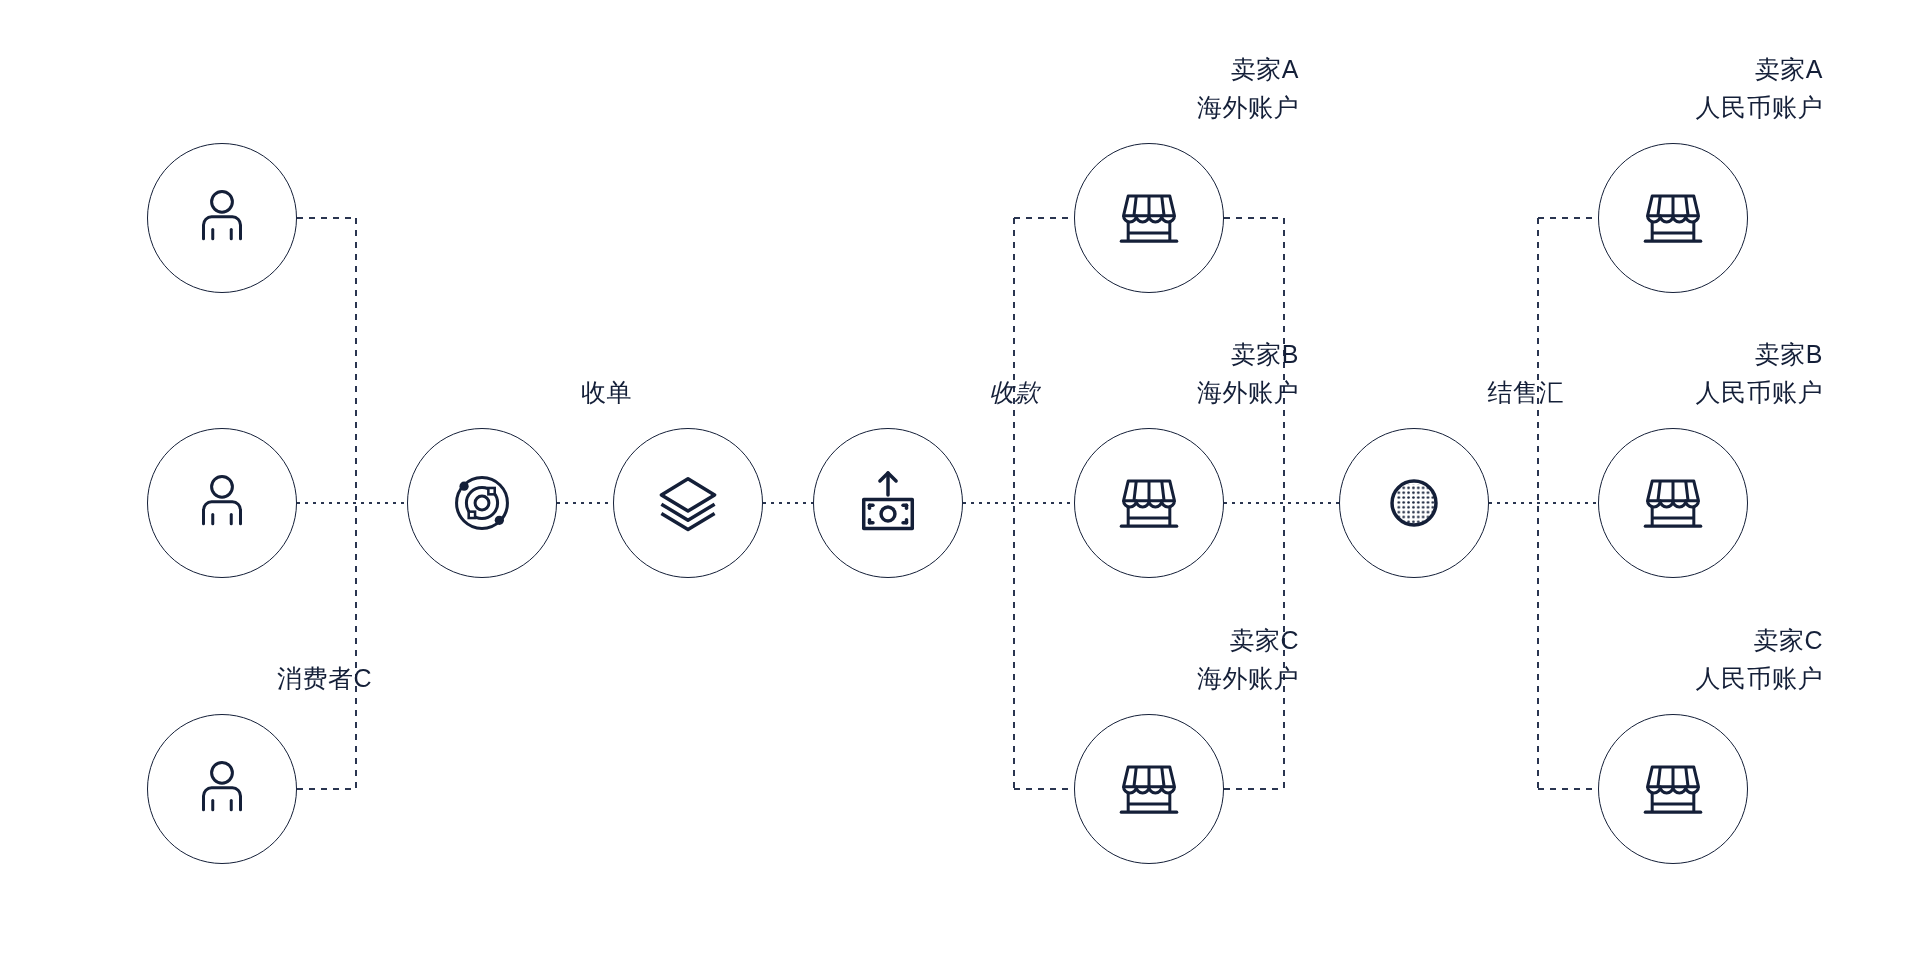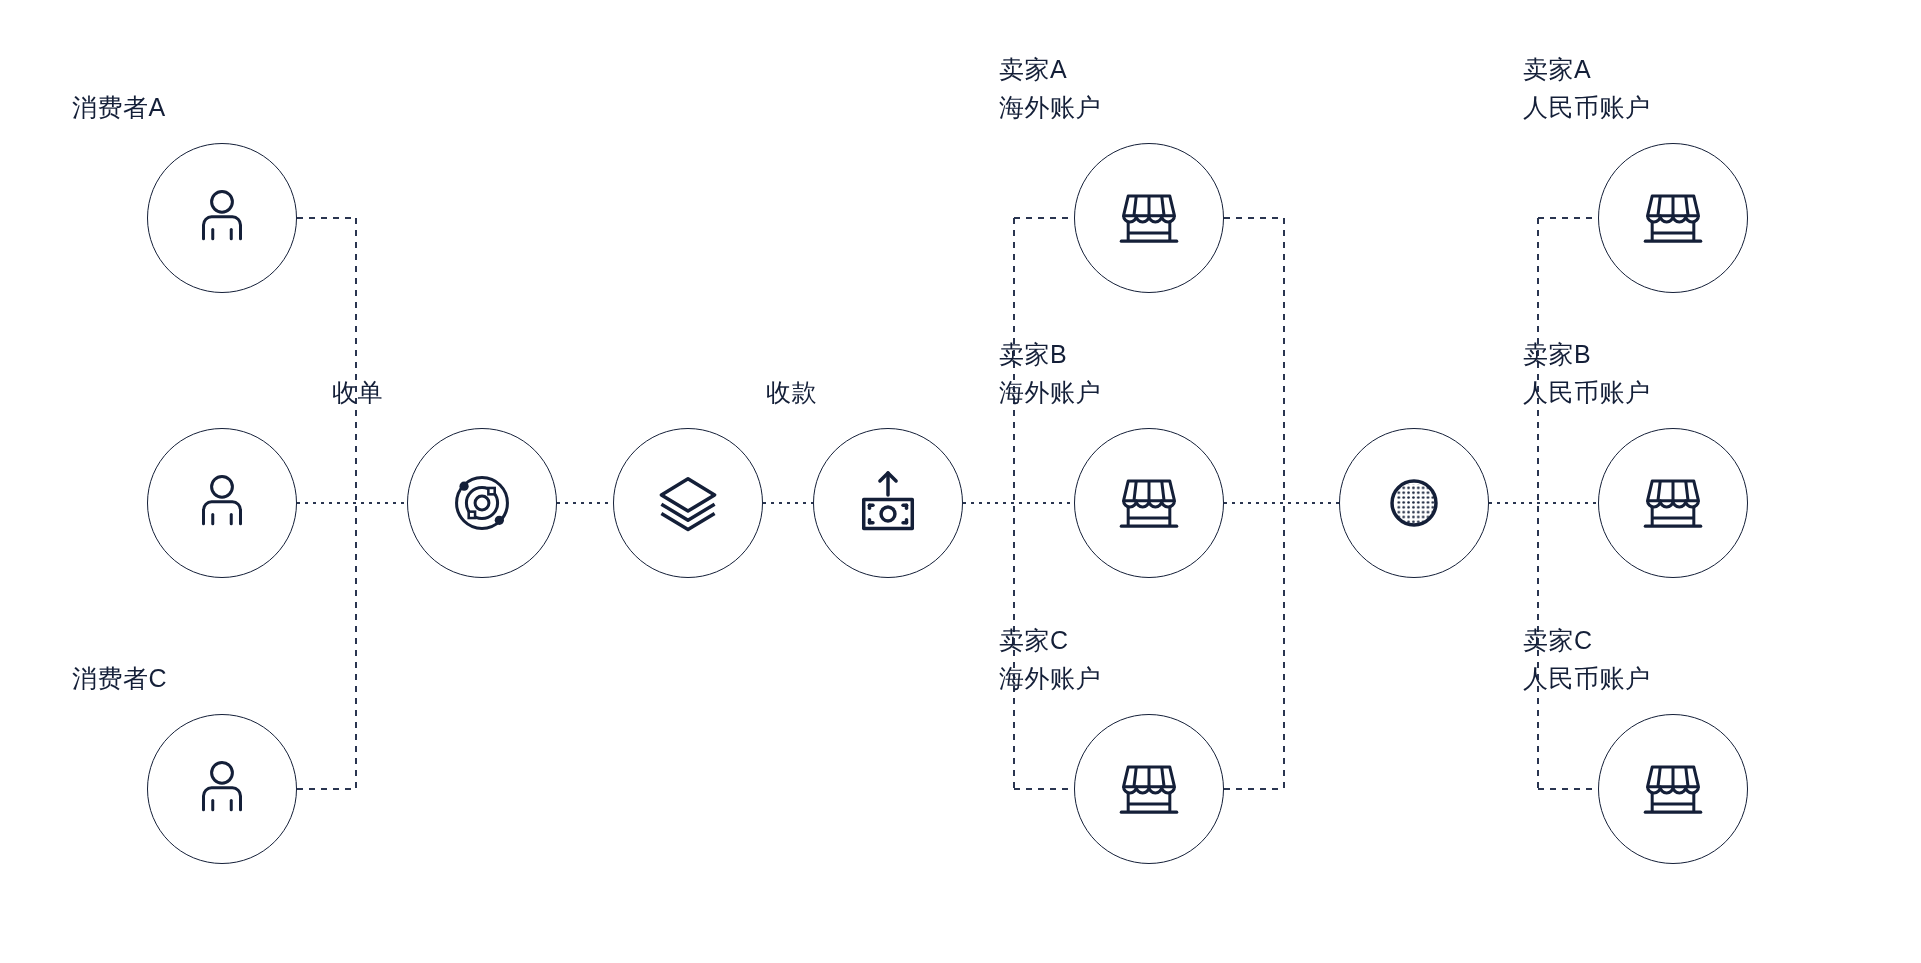--- a/index.html
+++ b/index.html
@@ -39,21 +39,21 @@
     justify-content: center;
   }
   .node-icon {
     width: 74px;
     height: 74px;
     display: block;
   }
   .node-label {
     position: absolute;
     width: 300px;
-    text-align: left;
+    text-align: right;
     color: #141f38;
     font-size: 25px;
     line-height: 38px;
     letter-spacing: 0.5px;
     font-weight: 400;
     white-space: pre-line;
     pointer-events: none;
   }
 </style>
 </head>
@@ -112,30 +112,30 @@
         <path d="M1538 218 V789" stroke-dasharray="6 6"></path>
 
         <path d="M1538 218 H1598" stroke-dasharray="6 6"></path>
 
         <path d="M1538 789 H1598" stroke-dasharray="6 6"></path>
       </g>
 
     </g>
   </svg>
 
-  <div class="node-label" style="left:72px; top:88px;">消费者A</div>
   <div class="node-label" style="left:332px; top:373px;">收单</div>
   <div class="node-label" style="left:72px; top:659px;">消费者C</div>
-  <div class="node-label" style="left:766px; top:373px;">收款</div>
+  <div class="node-label" style="left:740px; top:373px;font-style:italic;">收款</div>
   <div class="node-label" style="left:999px; top:50px;">卖家A
 海外账户</div>
   <div class="node-label" style="left:999px; top:335px;">卖家B
 海外账户</div>
   <div class="node-label" style="left:999px; top:621px;">卖家C
 海外账户</div>
+  <div class="node-label" style="left:1264px; top:373px;">结售汇</div>
   <div class="node-label" style="left:1523px; top:50px;">卖家A
 人民币账户</div>
   <div class="node-label" style="left:1523px; top:335px;">卖家B
 人民币账户</div>
   <div class="node-label" style="left:1523px; top:621px;">卖家C
 人民币账户</div>
 
   <div class="node" style="left:147px; top:143px;">
     <svg class="node-icon" viewBox="0 0 64 64">
       <g fill="none" stroke="#141f38" stroke-width="2.6" stroke-linecap="round" stroke-linejoin="round">

